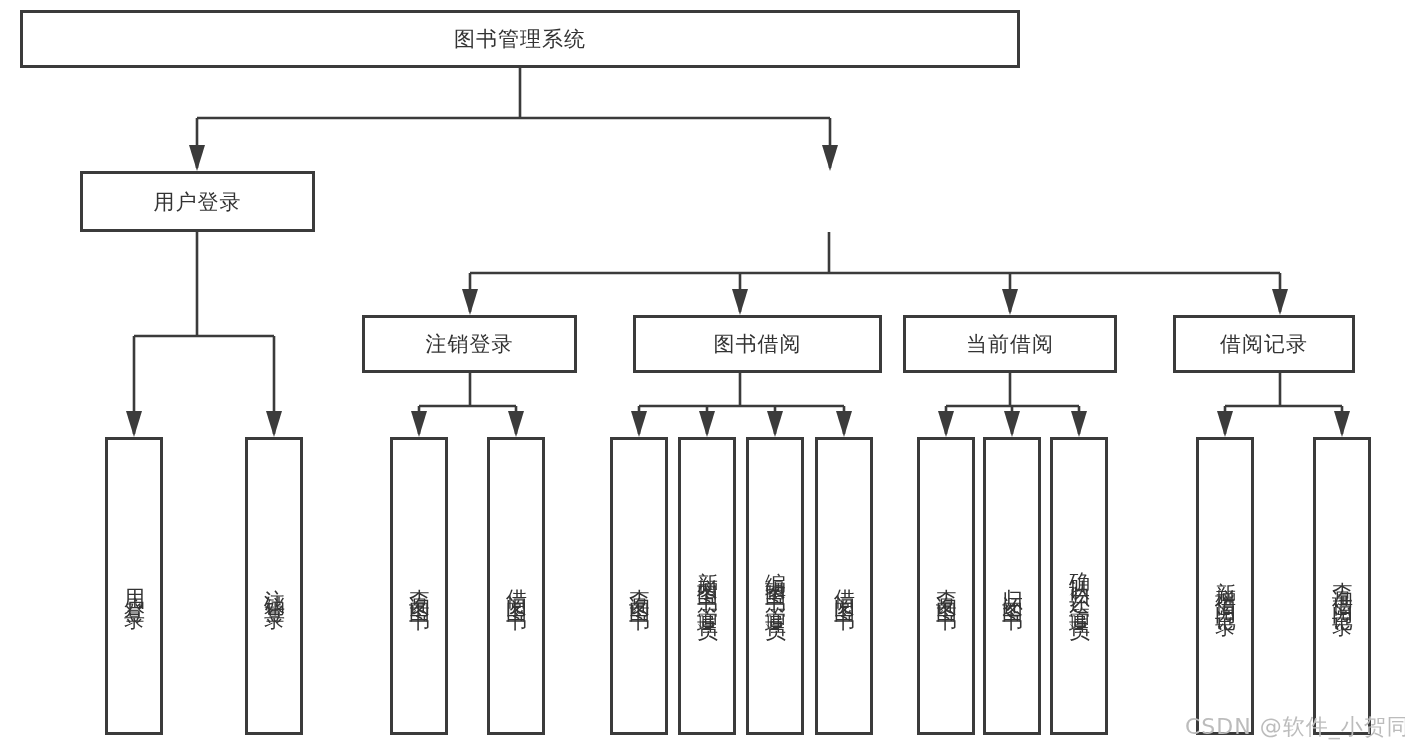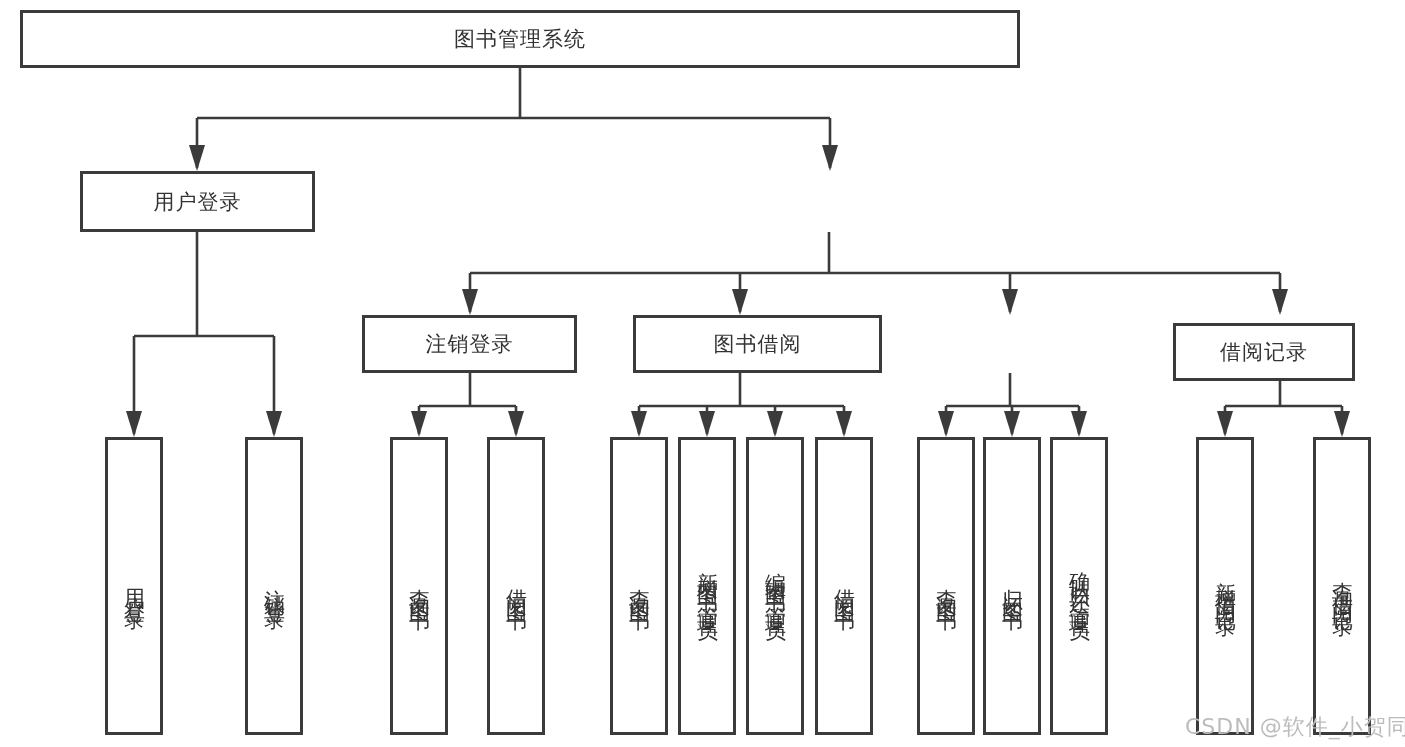--- a/index.html
+++ b/index.html
@@ -129,21 +129,22 @@
       <polygon points="1342,437 1334,411 1350,411"></polygon>
     </g>
   </svg>
 
   <div class="node h" style="left:20px; top:10px; width:1000px; height:58px">图书管理系统</div>
 
   <div class="node h" style="left:80px; top:171px; width:235px; height:61px">用户登录</div>
 
   <div class="node h" style="left:362px; top:315px; width:215px; height:58px">注销登录</div>
   <div class="node h" style="left:633px; top:315px; width:249px; height:58px">图书借阅</div>
-  <div class="node h" style="left:1173px; top:323px; width:182px; height:58px">借阅记录</div>
+  <div class="node h" style="left:903px; top:315px; width:214px; height:58px">当前借阅</div>
+  <div class="node h" style="left:1173px; top:315px; width:182px; height:58px">借阅记录</div>
 
   <div class="node v" style="left:105px">
     <span class="vtext">用户登录</span>
   </div>
   <div class="node v" style="left:245px">
     <span class="vtext">注销登录</span>
   </div>
 
   <div class="node v" style="left:390px">
     <span class="vtext">查询图书</span>

